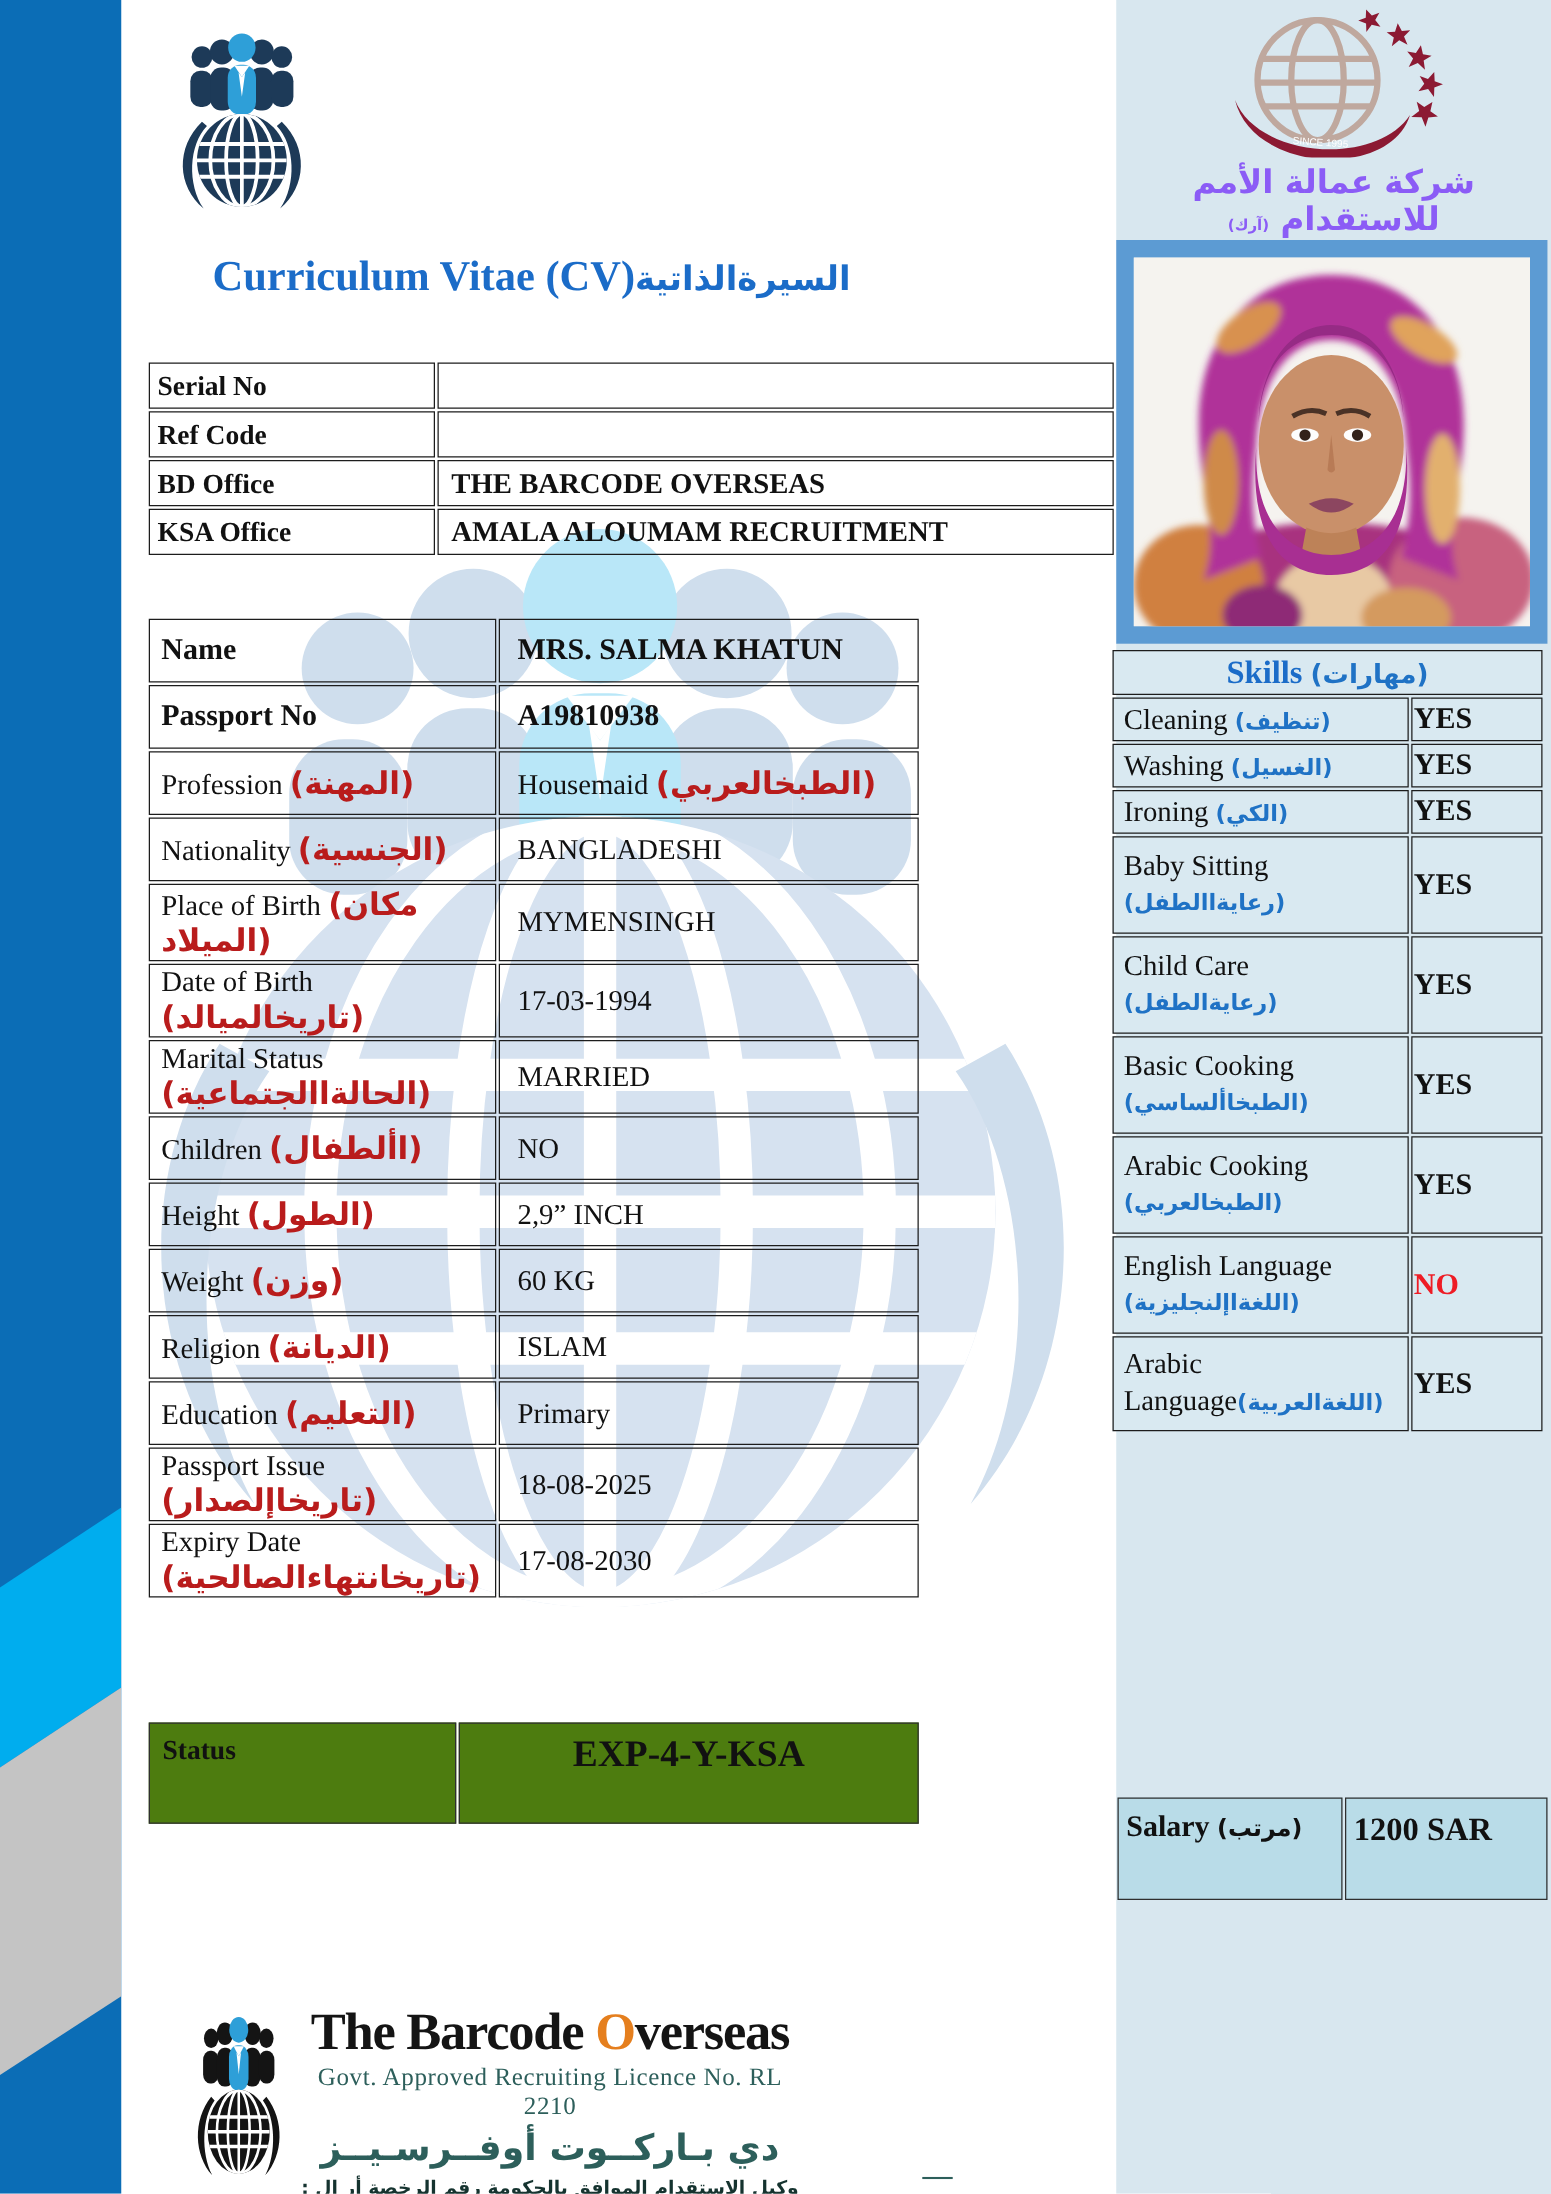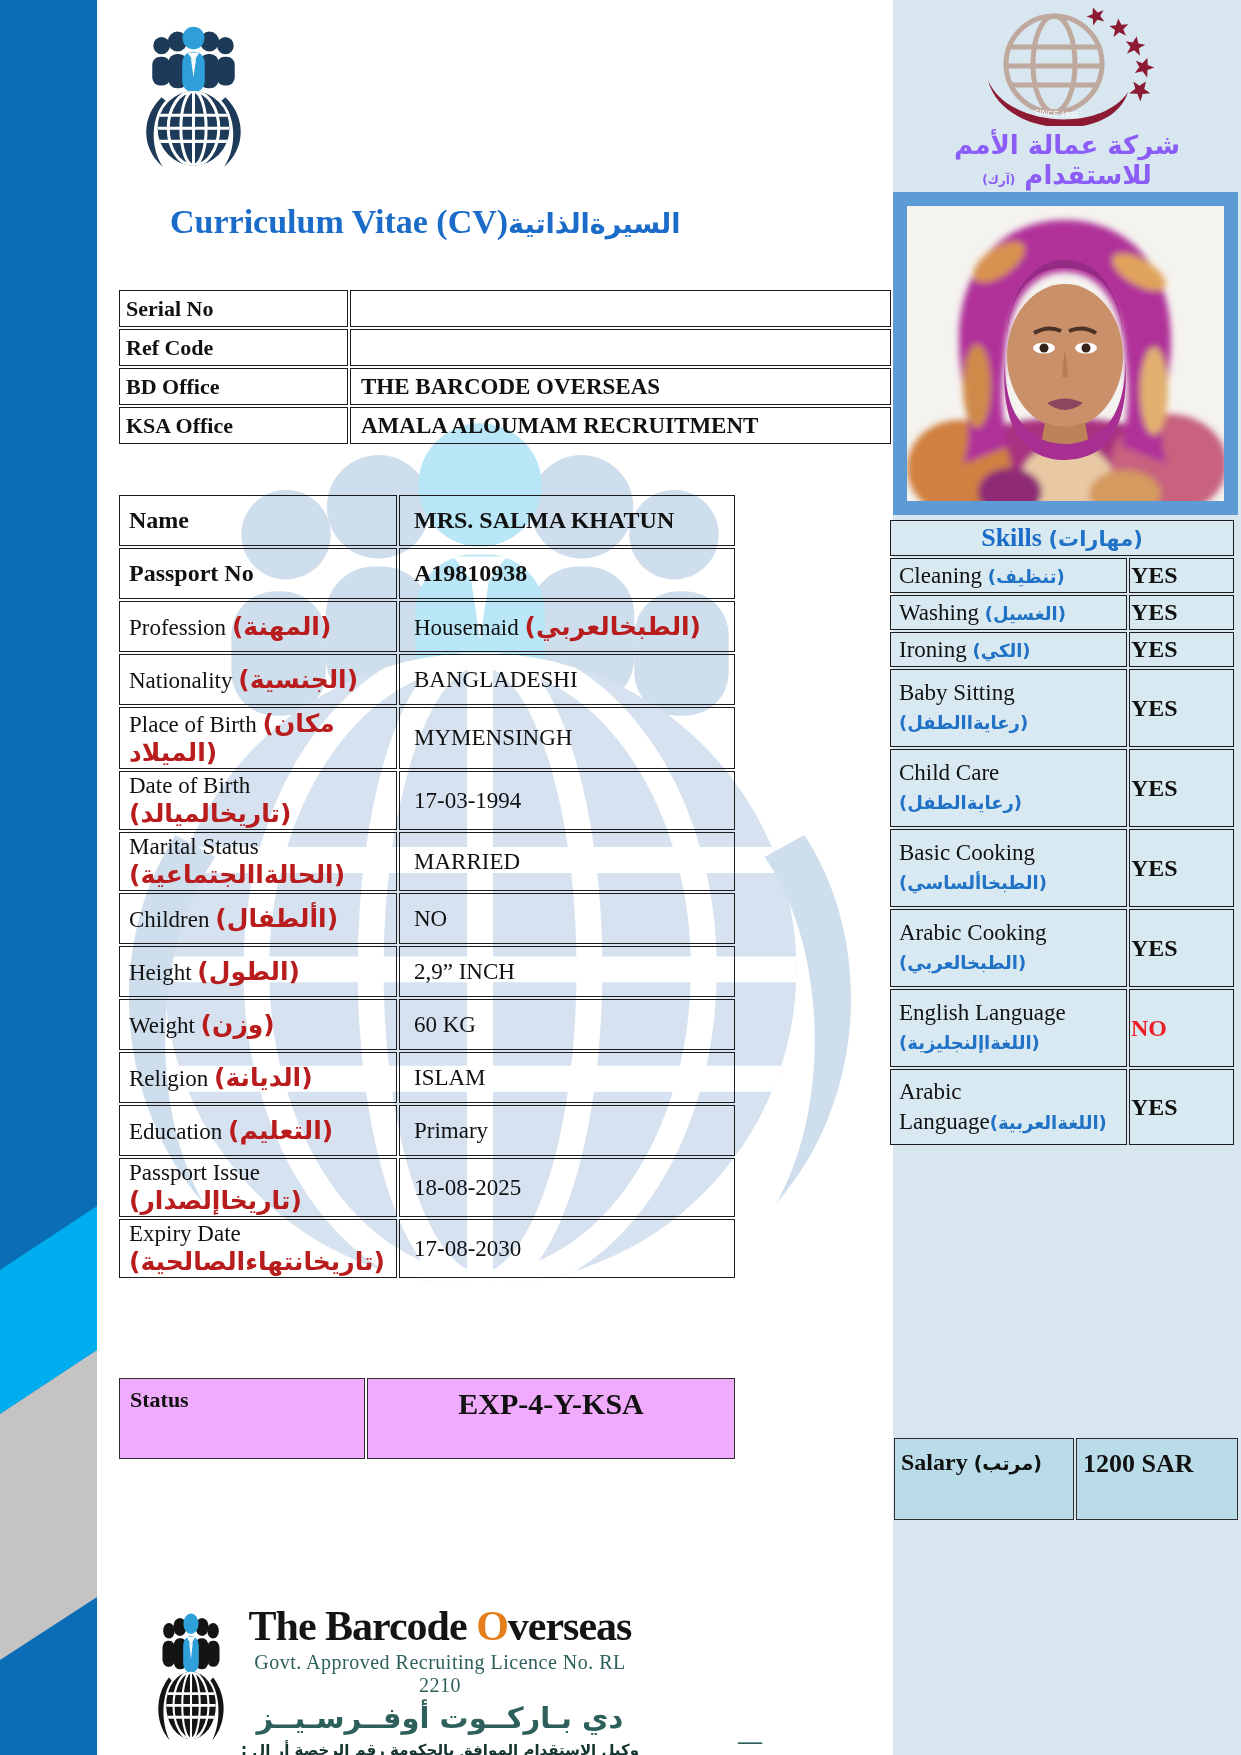--- a/index.html
+++ b/index.html
@@ -62,21 +62,21 @@
   .skills .k-val{text-align:left;font-weight:bold;font-size:24px;}
   .skills .k-val .no{color:#ee1c25;}
   .skills tr.s1 td{height:31px;}
   .skills tr.s2 td{height:74px;}
   .skills tr.s3 td{height:72px;}
   .skills .ar{color:#1f72c5;font-weight:bold;font-size:18px;}
   .skills .l1,.skills .l2{line-height:30px;}
 
   
   .statusT{left:117px;top:1376px;width:620px;}
-  .statusT td{background:#f0abfc;height:70px;vertical-align:top;border-color:#2f2f2f;}
+  .statusT td{background:#4d7c0f;height:70px;vertical-align:top;border-color:#2f2f2f;}
   .statusT .st-lbl{width:234px;font-weight:bold;font-size:22px;padding:8px 0 0 10px;}
   .statusT .st-val{text-align:center;font-weight:bold;font-size:30px;padding-top:8px;}
 
   .salaryT{left:892px;top:1436px;width:348px;}
   .salaryT td{background:#b9dce8;height:70px;vertical-align:top;border-color:#2f2f2f;}
   .salaryT .sa-lbl{width:172px;font-weight:bold;font-size:24px;padding:10px 0 0 6px;}
   .salaryT .sa-lbl .ar{font-size:19px;font-weight:bold;}
   .salaryT .sa-val{font-weight:bold;font-size:26px;padding:10px 0 0 6px;}
 
   

